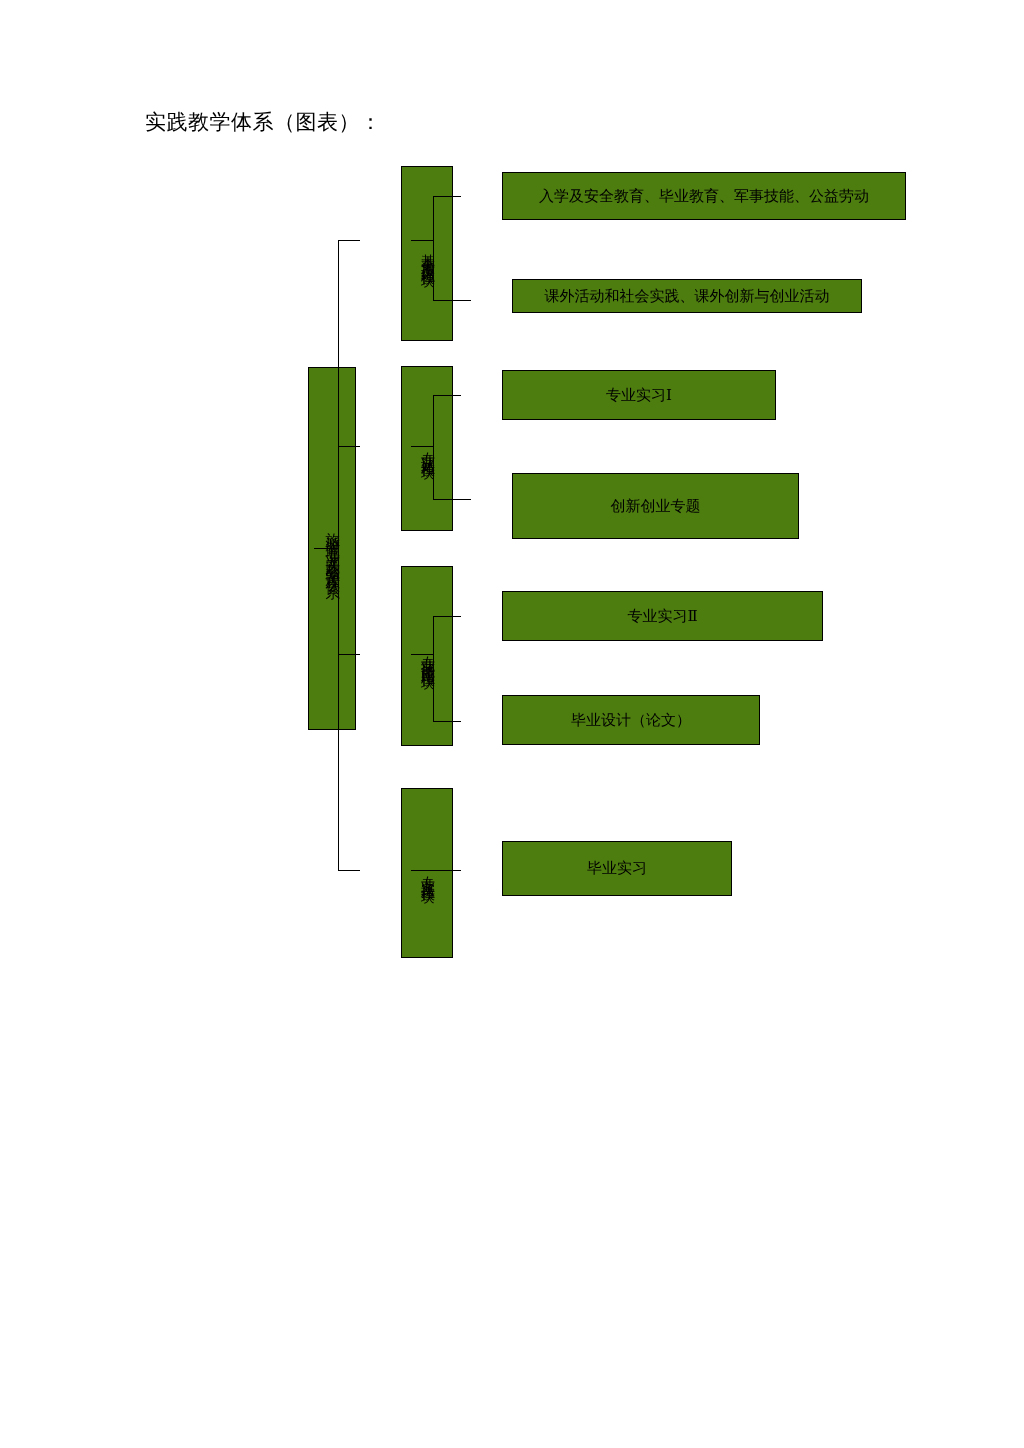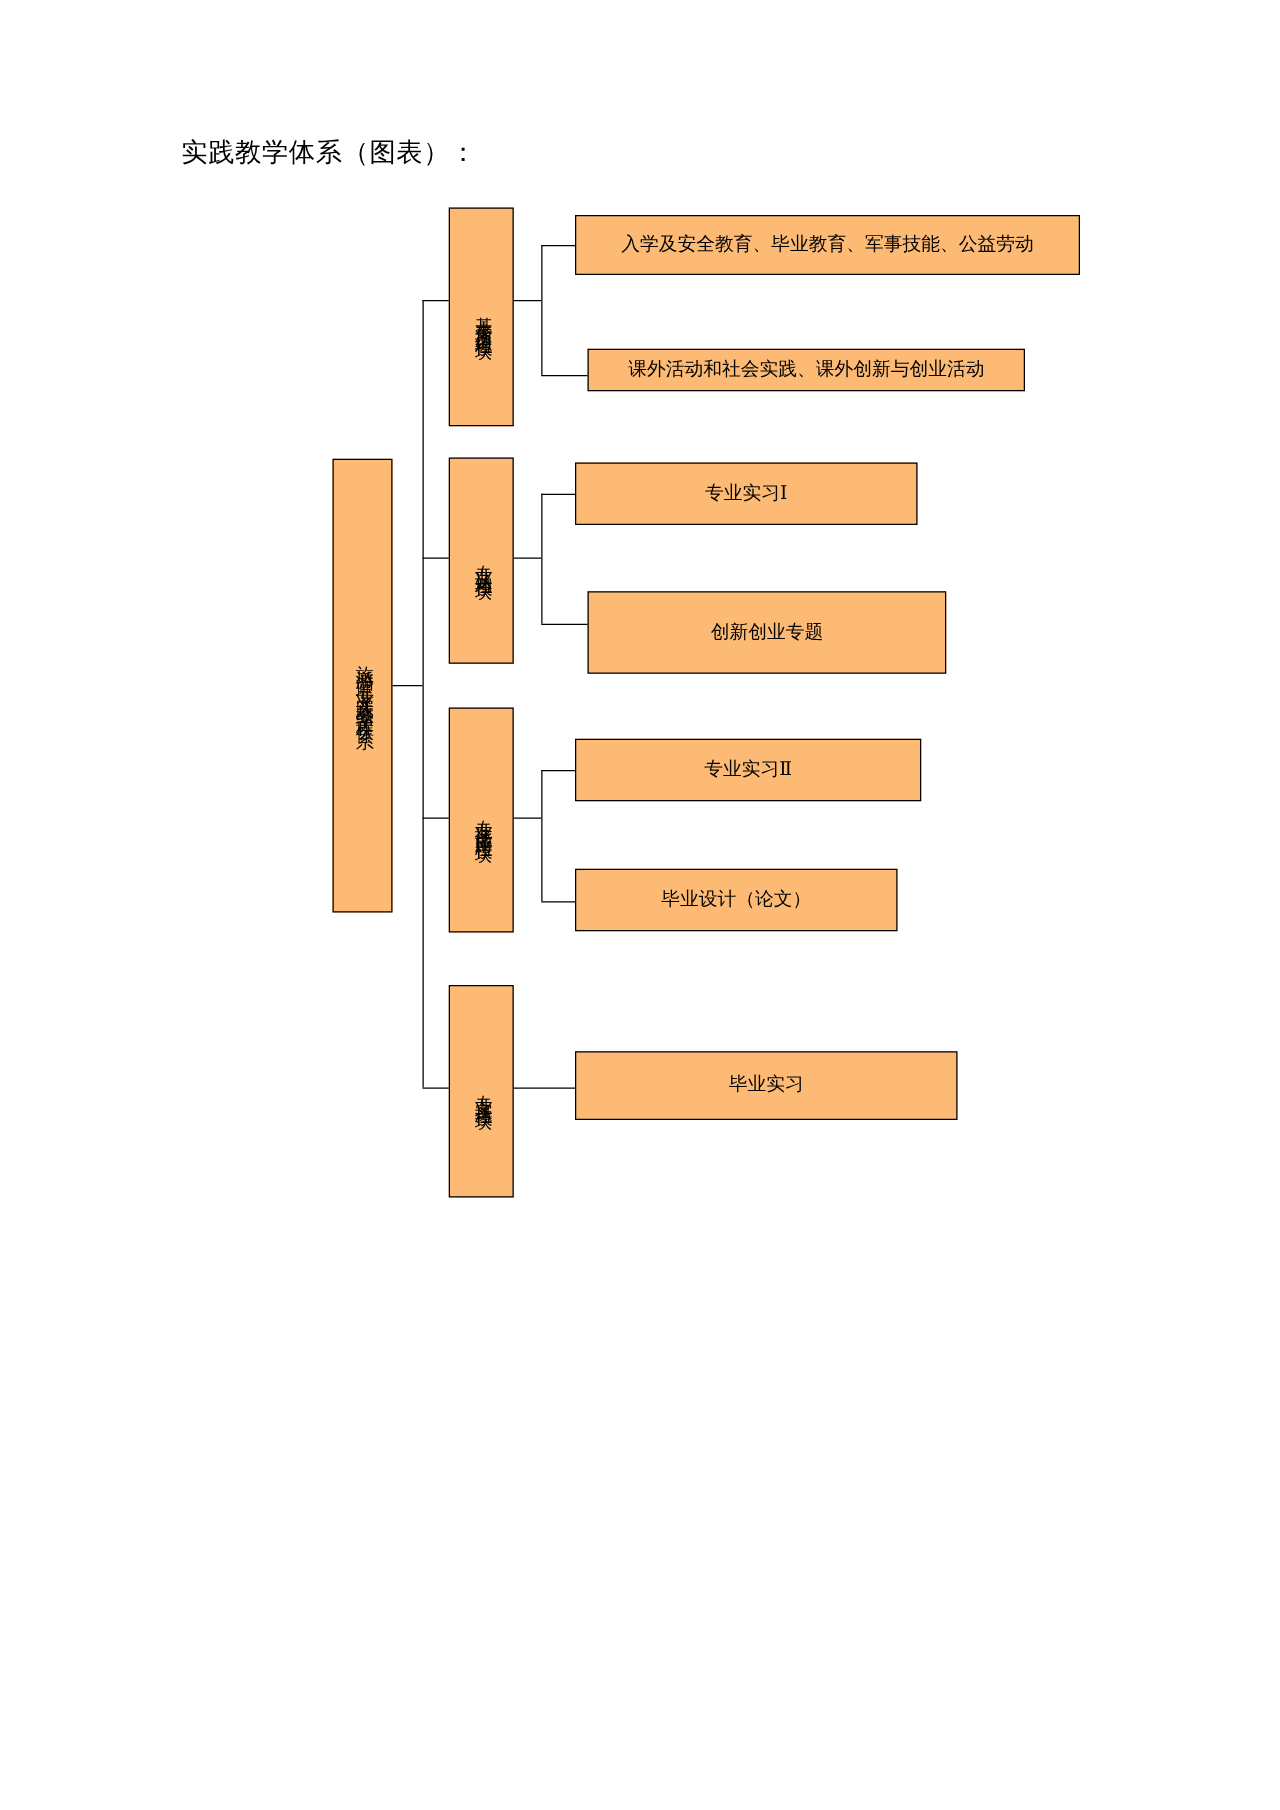--- a/index.html
+++ b/index.html
@@ -35,21 +35,22 @@
   
   .box {
     position: absolute;
     border: 1px solid #000000;
     box-sizing: border-box;
     display: flex;
     align-items: center;
     justify-content: center;
     font-size: 15px;
     line-height: 1.35;
-    background: #fdba74;
+    background: #4d7c0f;
+    margin-left: 42px;
   }
 
   
   .vbox {
     writing-mode: vertical-rl;
     text-orientation: upright;
     letter-spacing: 3px;
     font-size: 14px;
     padding: 6px 0;
   }
@@ -71,23 +72,23 @@
   .mod2 { top: 366px;  height: 165px; }
   .mod3 { top: 566px;  height: 180px; }
   .mod4 { top: 788px;  height: 170px; }
 
   
   .leaf { font-size: 15px; }
   .leaf1 { left: 460px; top: 172px;  width: 404px; height: 48px; }
   .leaf2 { left: 470px; top: 279px;  width: 350px; height: 34px; }
   .leaf3 { left: 460px; top: 370px;  width: 274px; height: 50px; }
   .leaf4 { left: 470px; top: 473px;  width: 287px; height: 66px; }
-  .leaf5 { left: 460px; top: 591px;  width: 277px; height: 50px; }
+  .leaf5 { left: 460px; top: 591px;  width: 321px; height: 50px; }
   .leaf6 { left: 460px; top: 695px;  width: 258px; height: 50px; }
-  .leaf7 { left: 460px; top: 841px;  width: 306px; height: 55px; }
+  .leaf7 { left: 460px; top: 841px;  width: 230px; height: 55px; }
 
   
   .line {
     position: absolute;
     background: #000000;
   }
   .h { height: 1px; }
   .v { width: 1px; }
 </style>
 </head>

